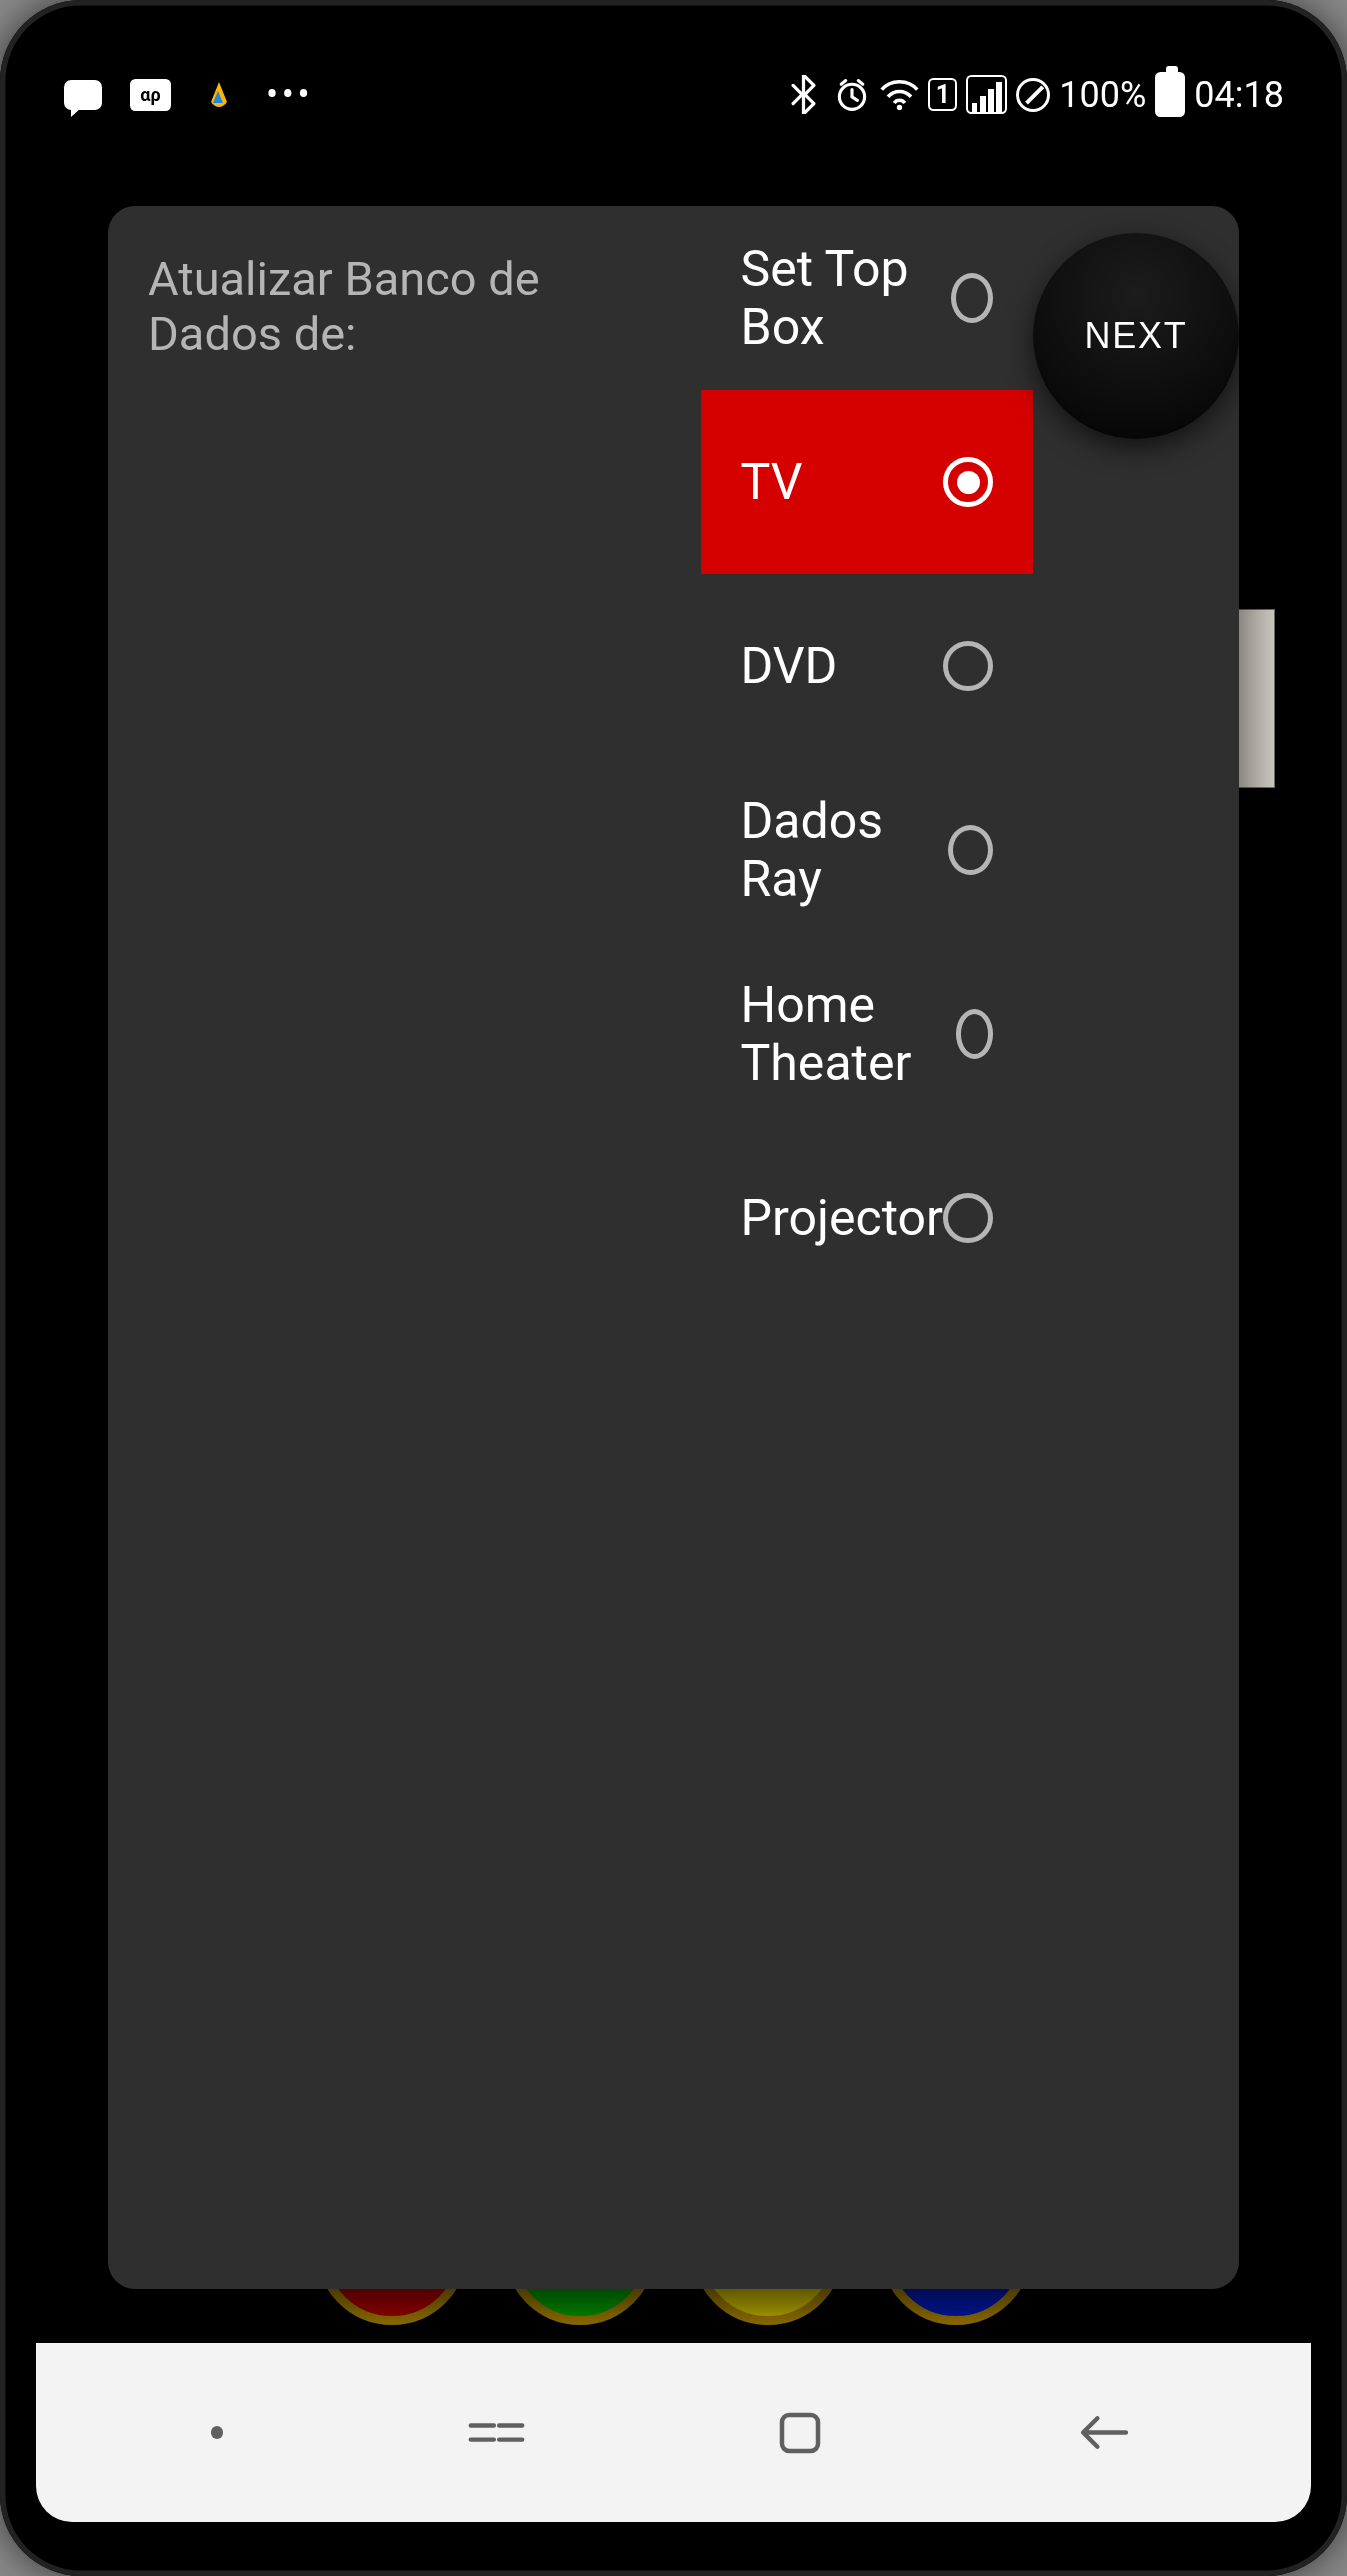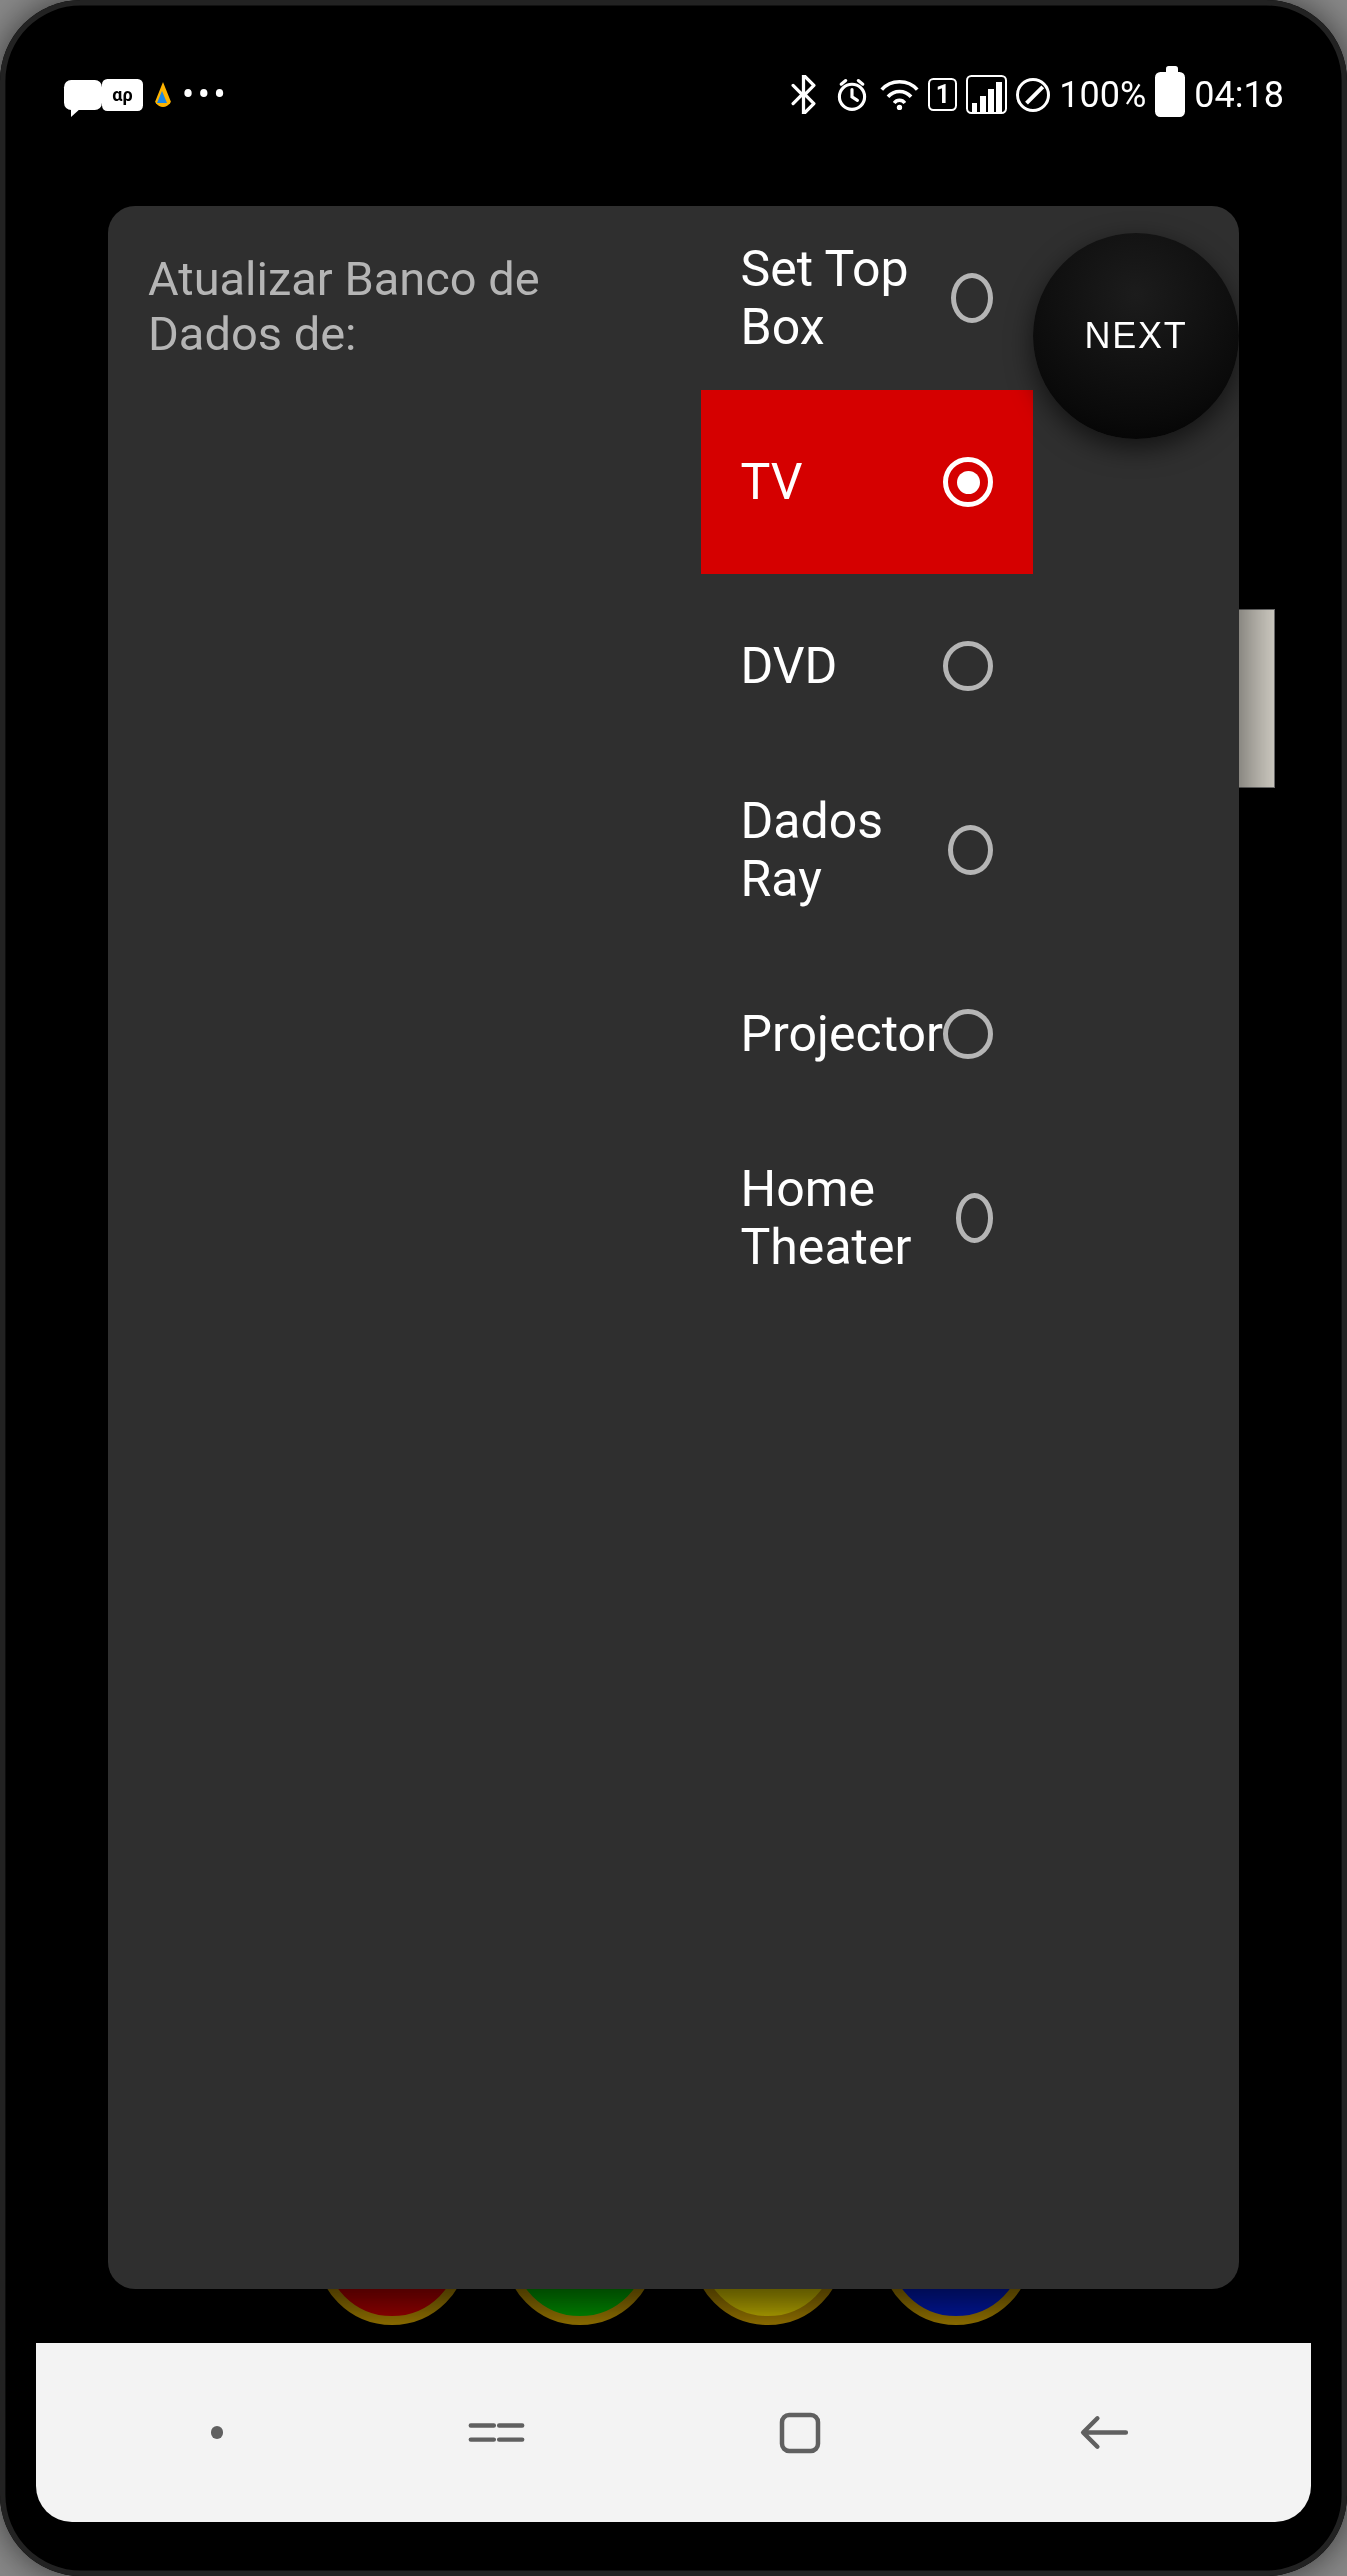--- a/index.html
+++ b/index.html
@@ -28,21 +28,21 @@
   }
 
   
   .status-bar {
     position:absolute; top:0; left:0; right:0;
     height:81px;
     display:flex; align-items:center; justify-content:space-between;
     padding:0 27px;
     color:#fff; font-size:36px; font-weight:400;
   }
-  .status-left { display:flex; align-items:center; gap:0; }
+  .status-left { display:flex; align-items:center; gap:28px; }
   .status-right { display:flex; align-items:center; gap:9px; }
   .icon-box { width:39px; height:36px; display:flex; align-items:center; justify-content:center; }
   .flame {
     width:0;height:0;
     border-left:10.7px solid transparent;
     border-right:10.7px solid transparent;
     border-bottom:25px solid #ffb400;
     border-radius:50% 50% 50% 50%;
     position:relative;
   }
@@ -223,27 +223,27 @@
               <span class="dot"></span>
             </span>
           </div>
           <div class="option">
             <span>Dados Ray</span>
             <span class="radio">
               <span class="dot"></span>
             </span>
           </div>
           <div class="option">
+            <span>Home Theater</span>
+            <span class="radio">
+              <span class="dot"></span>
+            </span>
+          </div>
+          <div class="option">
             <span>Projector</span>
-            <span class="radio">
-              <span class="dot"></span>
-            </span>
-          </div>
-          <div class="option">
-            <span>Home Theater</span>
             <span class="radio">
               <span class="dot"></span>
             </span>
           </div>
         </div>
       <div class="next-wrap">
         <button class="next-btn">NEXT</button>
       </div>
     </div>
 

